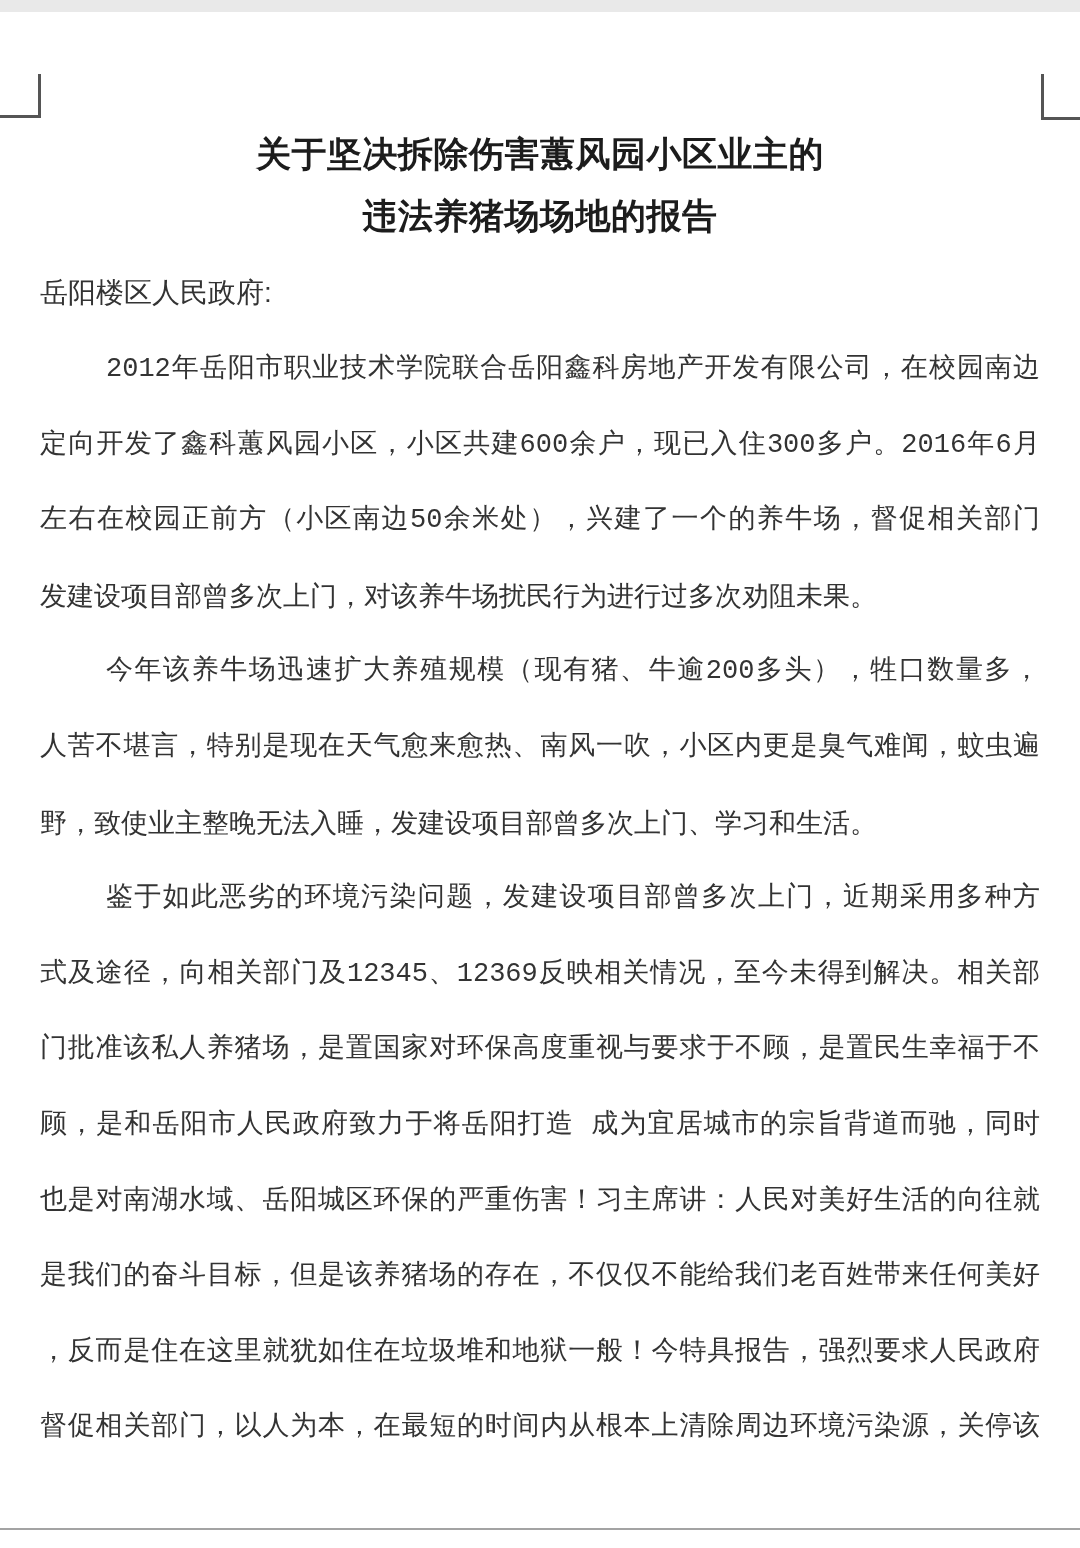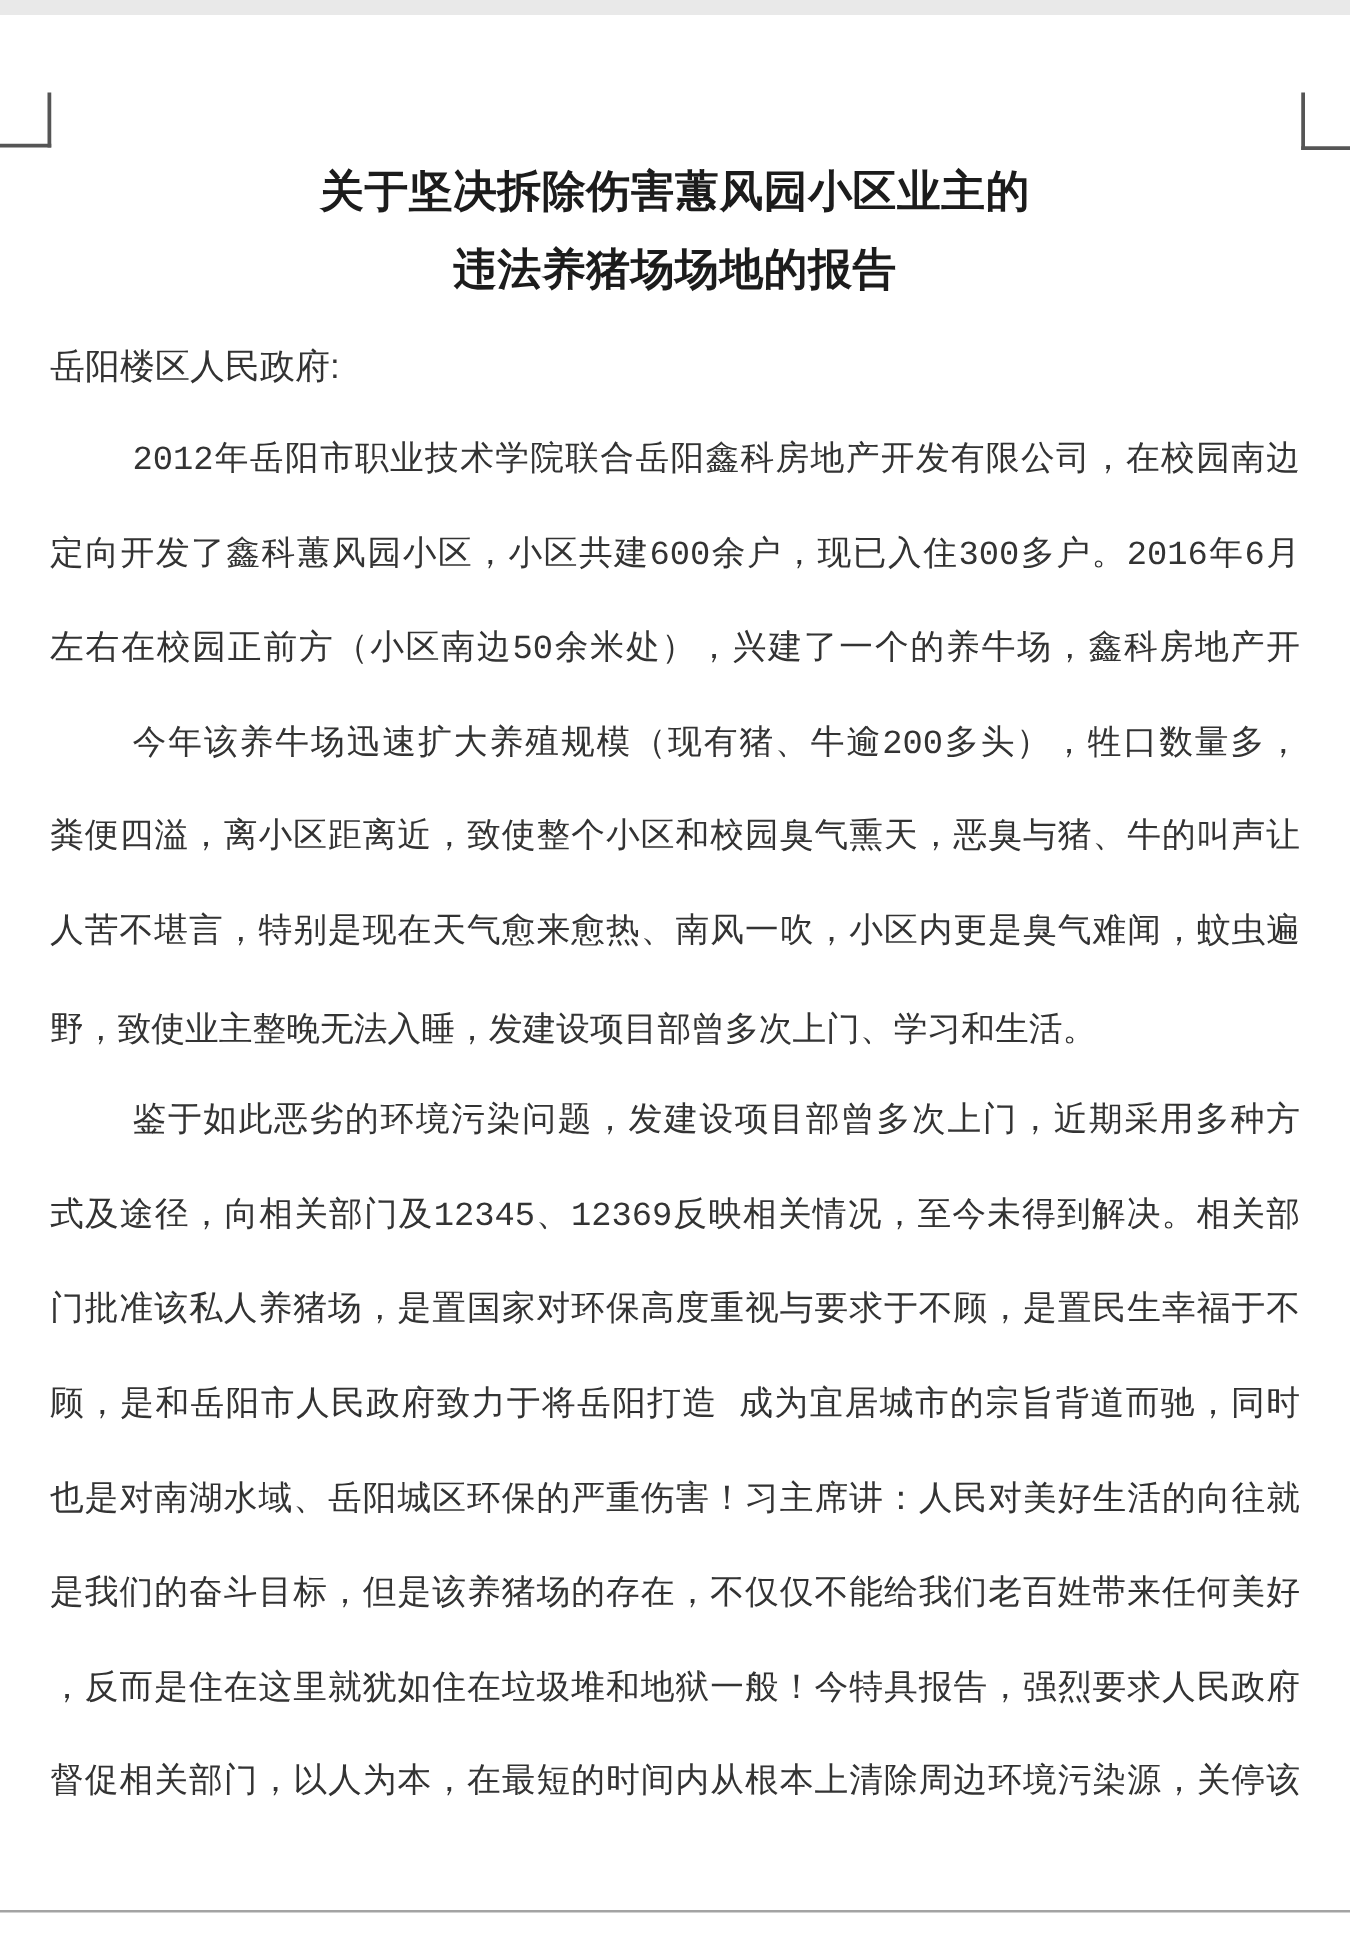--- a/index.html
+++ b/index.html
@@ -107,26 +107,26 @@
     <div>违法养猪场场地的报告</div>
   </div>
 
   <div class="salutation">岳阳楼区人民政府:</div>
 
   <div class="body-block">
 
     <div>
       <div class="body-line jline indent">2012年岳阳市职业技术学院联合岳阳鑫科房地产开发有限公司，在校园南边</div>
       <div class="body-line jline">定向开发了鑫科蕙风园小区，小区共建600余户，现已入住300多户。2016年6月</div>
-      <div class="body-line jline">左右在校园正前方（小区南边50余米处），兴建了一个的养牛场，鑫科房地产开</div>
+      <div class="body-line jline">左右在校园正前方（小区南边50余米处），兴建了一个的养牛场，督促相关部门</div>
+      <div class="body-line short">发建设项目部曾多次上门，对该养牛场扰民行为进行过多次劝阻未果。</div>
     </div>
 
     <div>
       <div class="body-line jline indent">今年该养牛场迅速扩大养殖规模（现有猪、牛逾200多头），牲口数量多，</div>
-      <div class="body-line jline">粪便四溢，离小区距离近，致使整个小区和校园臭气熏天，恶臭与猪、牛的叫声让</div>
       <div class="body-line jline">人苦不堪言，特别是现在天气愈来愈热、南风一吹，小区内更是臭气难闻，蚊虫遍</div>
       <div class="body-line short">野，致使业主整晚无法入睡，发建设项目部曾多次上门、学习和生活。</div>
     </div>
 
     <div>
       <div class="body-line jline indent">鉴于如此恶劣的环境污染问题，发建设项目部曾多次上门，近期采用多种方</div>
       <div class="body-line jline">式及途径，向相关部门及12345、12369反映相关情况，至今未得到解决。相关部</div>
       <div class="body-line jline">门批准该私人养猪场，是置国家对环保高度重视与要求于不顾，是置民生幸福于不</div>
       <div class="body-line jline">顾，是和岳阳市人民政府致力于将岳阳打造 成为宜居城市的宗旨背道而驰，同时</div>
       <div class="body-line jline">也是对南湖水域、岳阳城区环保的严重伤害！习主席讲：人民对美好生活的向往就</div>

